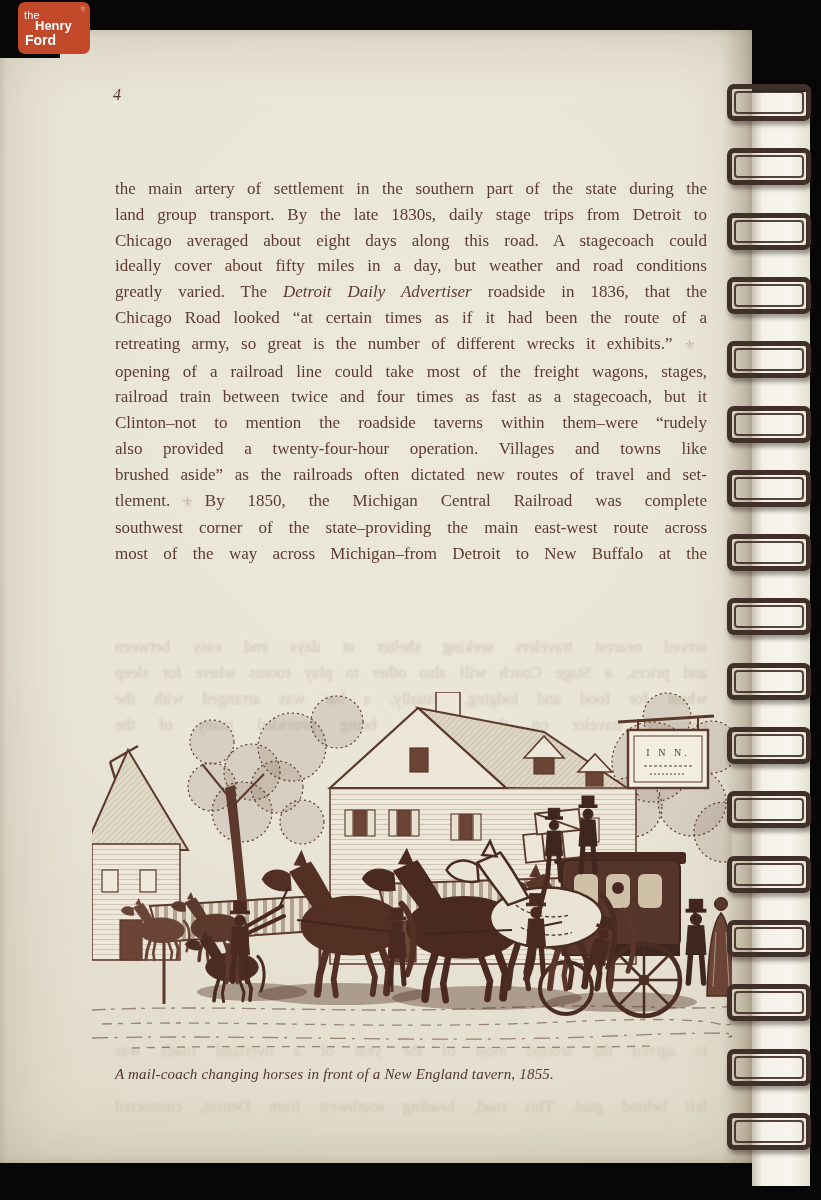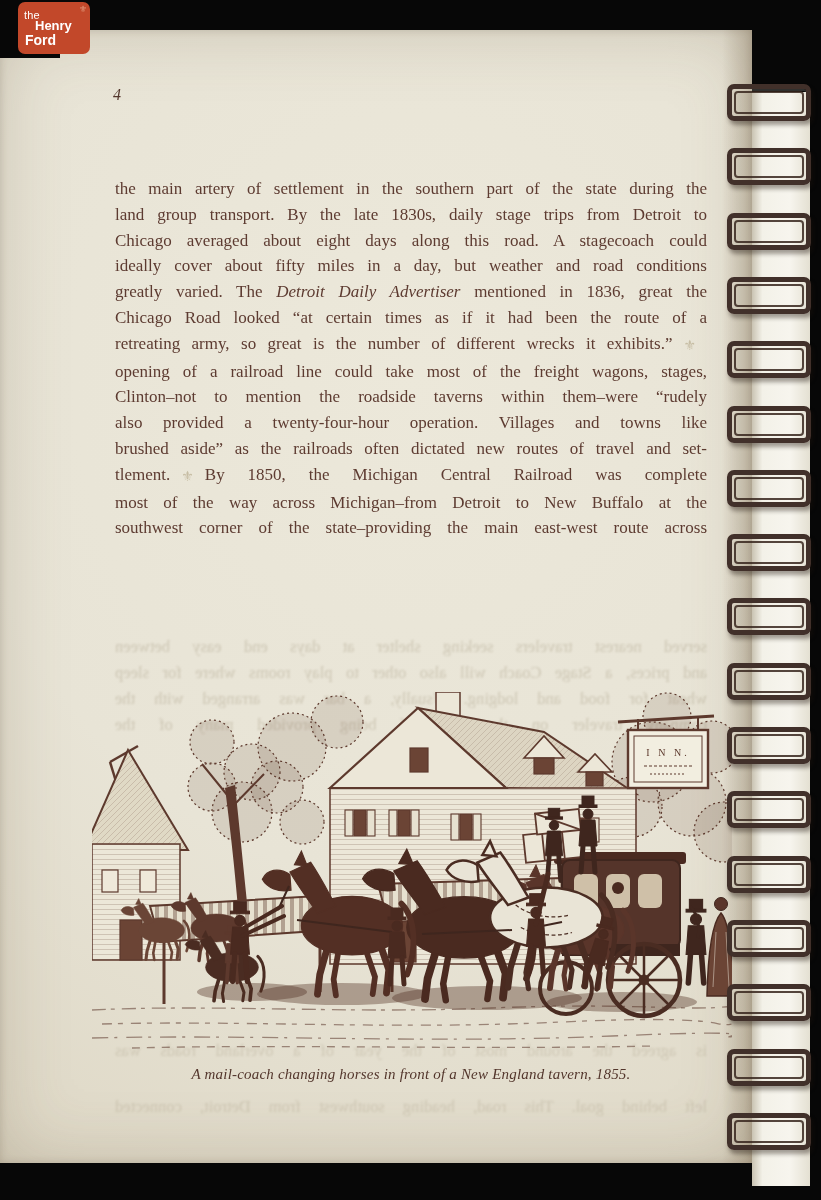--- a/index.html
+++ b/index.html
@@ -35,21 +35,21 @@
   .fleur{font-family:"DejaVu Sans",sans-serif;font-size:14px;color:var(--ornament,#c7bda4);
         margin:0 11px;vertical-align:-1px;}
 
   .ghost{position:absolute;left:115px;width:592px;color:#a59a82;
         transform:scaleX(-1);filter:blur(1.1px);font-size:16.5px;line-height:26px;
         text-align:justify;text-align-last:justify;}
   .ghost-mid{top:634px;opacity:.42;}
   .ghost-b1{top:1038px;opacity:.34;}
   .ghost-b2{top:1094px;opacity:.34;}
 
-  .caption{position:absolute;left:115px;top:1066px;width:592px;text-align:center;
+  .caption{position:absolute;left:115px;top:1066px;width:592px;text-align:left;
         font-size:15px;font-style:italic;color:#53362c;letter-spacing:.2px;}
 
   
   .engraving{position:absolute;left:92px;top:692px;width:640px;height:362px;}
 
   
   .loop{position:absolute;left:727px;width:74px;height:27px;border:5px solid var(--wire,#41302a);
         border-radius:7px;
         box-shadow:2px 4px 4px rgba(30,20,12,.40), inset 0 2px 0 rgba(245,238,225,.18);}
   .loop::after{content:"";position:absolute;inset:2px;border:2px solid rgba(55,38,29,.85);
@@ -71,30 +71,31 @@
     <span class="logo-fleur">⚜</span>
   </div>
 
   <div class="pagenum">4</div>
 
   <div class="bodytext">
       <div class="bodyline"><span>the main artery of settlement in the southern part of the state during the</span></div>
       <div class="bodyline"><span>land group transport. By the late 1830s, daily stage trips from Detroit to</span></div>
       <div class="bodyline"><span>Chicago averaged about eight days along this road. A stagecoach could</span></div>
       <div class="bodyline"><span>ideally cover about fifty miles in a day, but weather and road conditions</span></div>
-      <div class="bodyline"><span>greatly varied. The </span><span class="it">Detroit Daily Advertiser</span><span> mentioned in 1836, great the</span></div>
+      <div class="bodyline"><span>greatly varied. The </span><span class="it">Detroit Daily Advertiser</span><span> roadside in 1836, that the</span></div>
       <div class="bodyline"><span>Chicago Road looked “at certain times as if it had been the route of a</span></div>
       <div class="bodyline"><span>retreating army, so great is the number of different wrecks it exhibits.”</span><span class="fleur">⚜</span></div>
       <div class="bodyline"><span>opening of a railroad line could take most of the freight wagons, stages,</span></div>
+      <div class="bodyline"><span>railroad train between twice and four times as fast as a stagecoach, but it</span></div>
       <div class="bodyline"><span>Clinton–not to mention the roadside taverns within them–were “rudely</span></div>
       <div class="bodyline"><span>also provided a twenty-four-hour operation. Villages and towns like</span></div>
       <div class="bodyline"><span>brushed aside” as the railroads often dictated new routes of travel and set-</span></div>
       <div class="bodyline"><span>tlement.</span><span class="fleur">⚜</span><span>By 1850, the Michigan Central Railroad was complete</span></div>
+      <div class="bodyline"><span>southwest corner of the state–providing the main east-west route across</span></div>
       <div class="bodyline"><span>most of the way across Michigan–from Detroit to New Buffalo at the</span></div>
-      <div class="bodyline"><span>southwest corner of the state–providing the main east-west route across</span></div>
     </div>
 
   <div class="ghost ghost-mid">
       <div>served nearest travelers seeking shelter at days end easy between</div>
       <div>and prices, a Stage Coach will also other to play rooms where for sleep</div>
       <div>wheat for food and lodging. Usually, a bar was arranged with the</div>
       <div>company traveler on the sale of being provided many of the</div>
     </div>
   <div class="ghost ghost-b1">
       <div>is agreed the around most of the year of a overland roads was</div>

